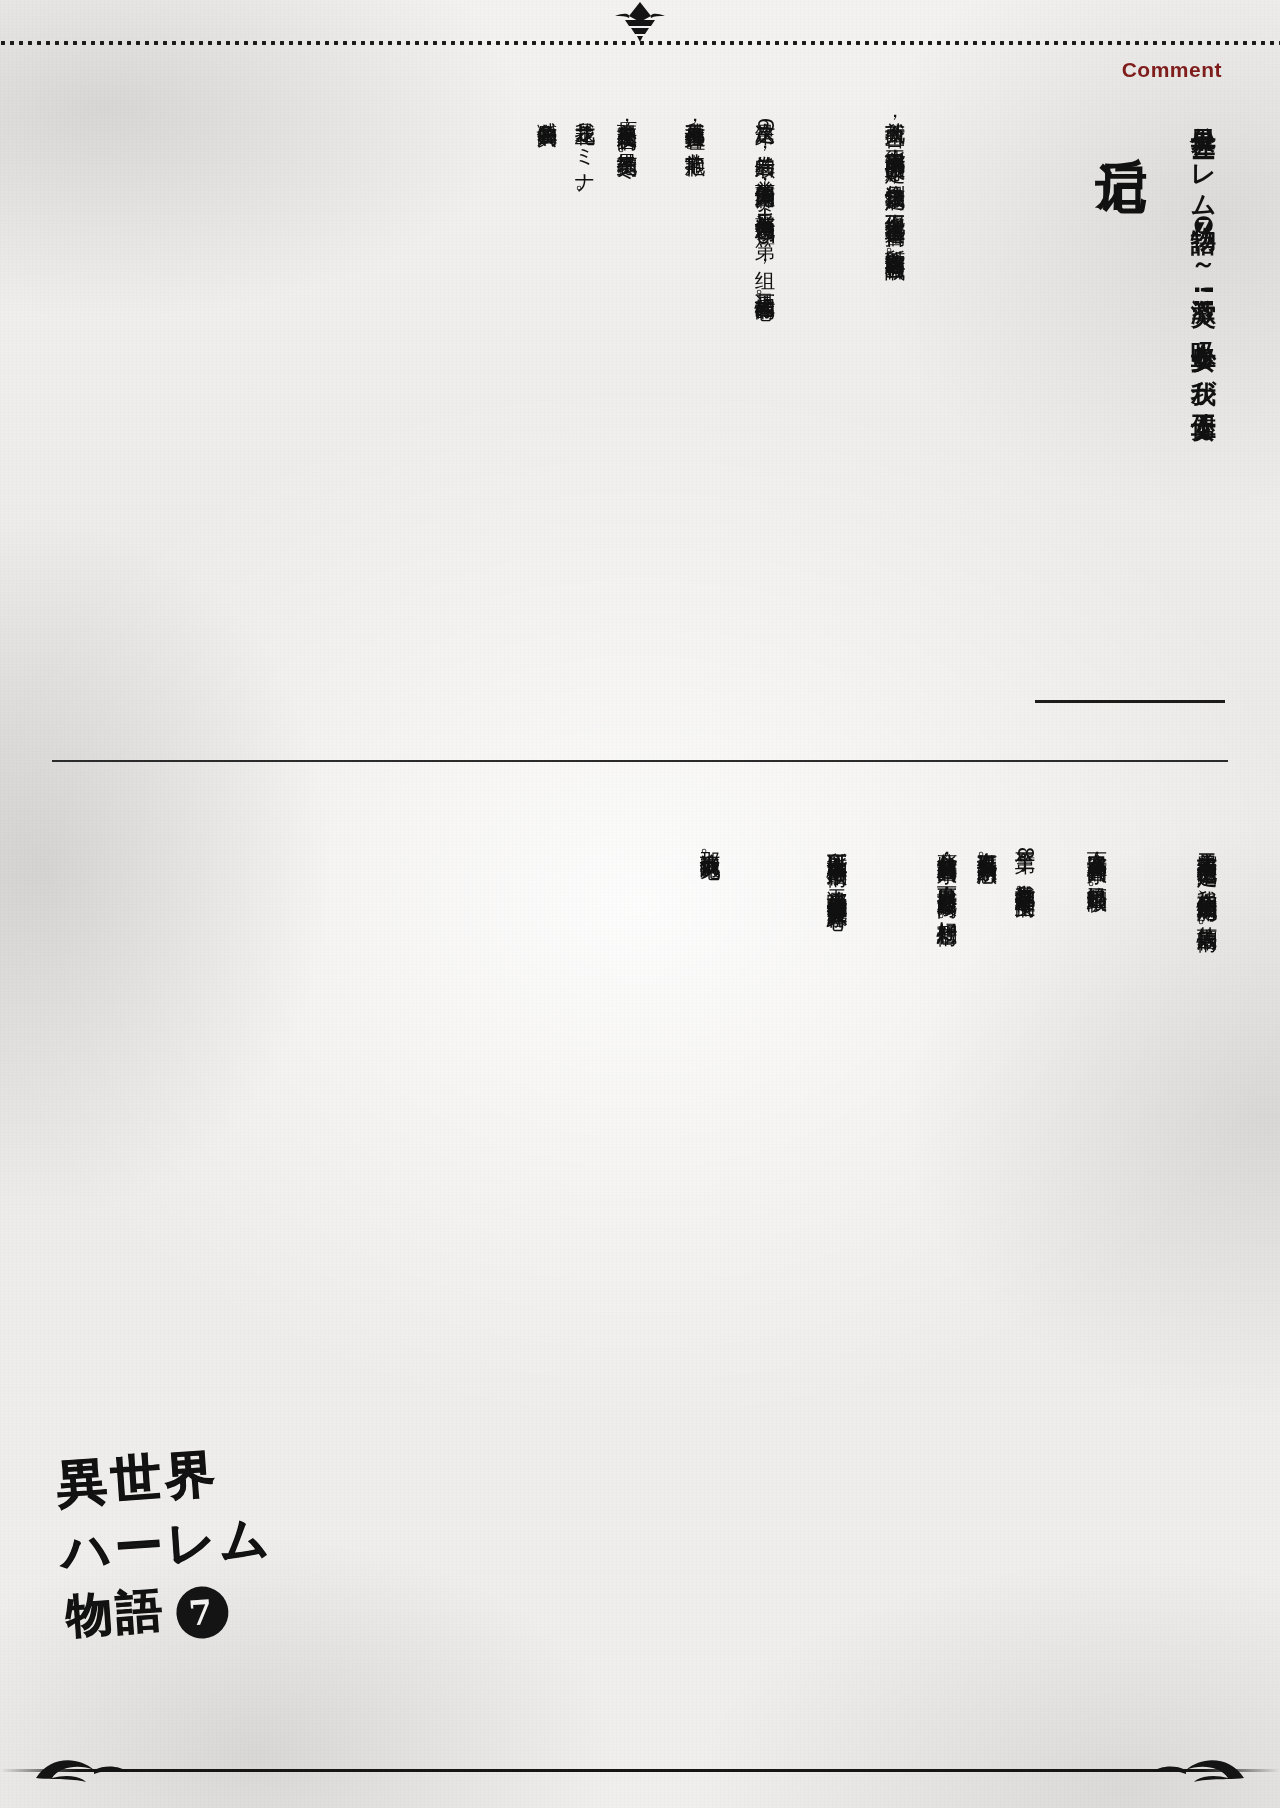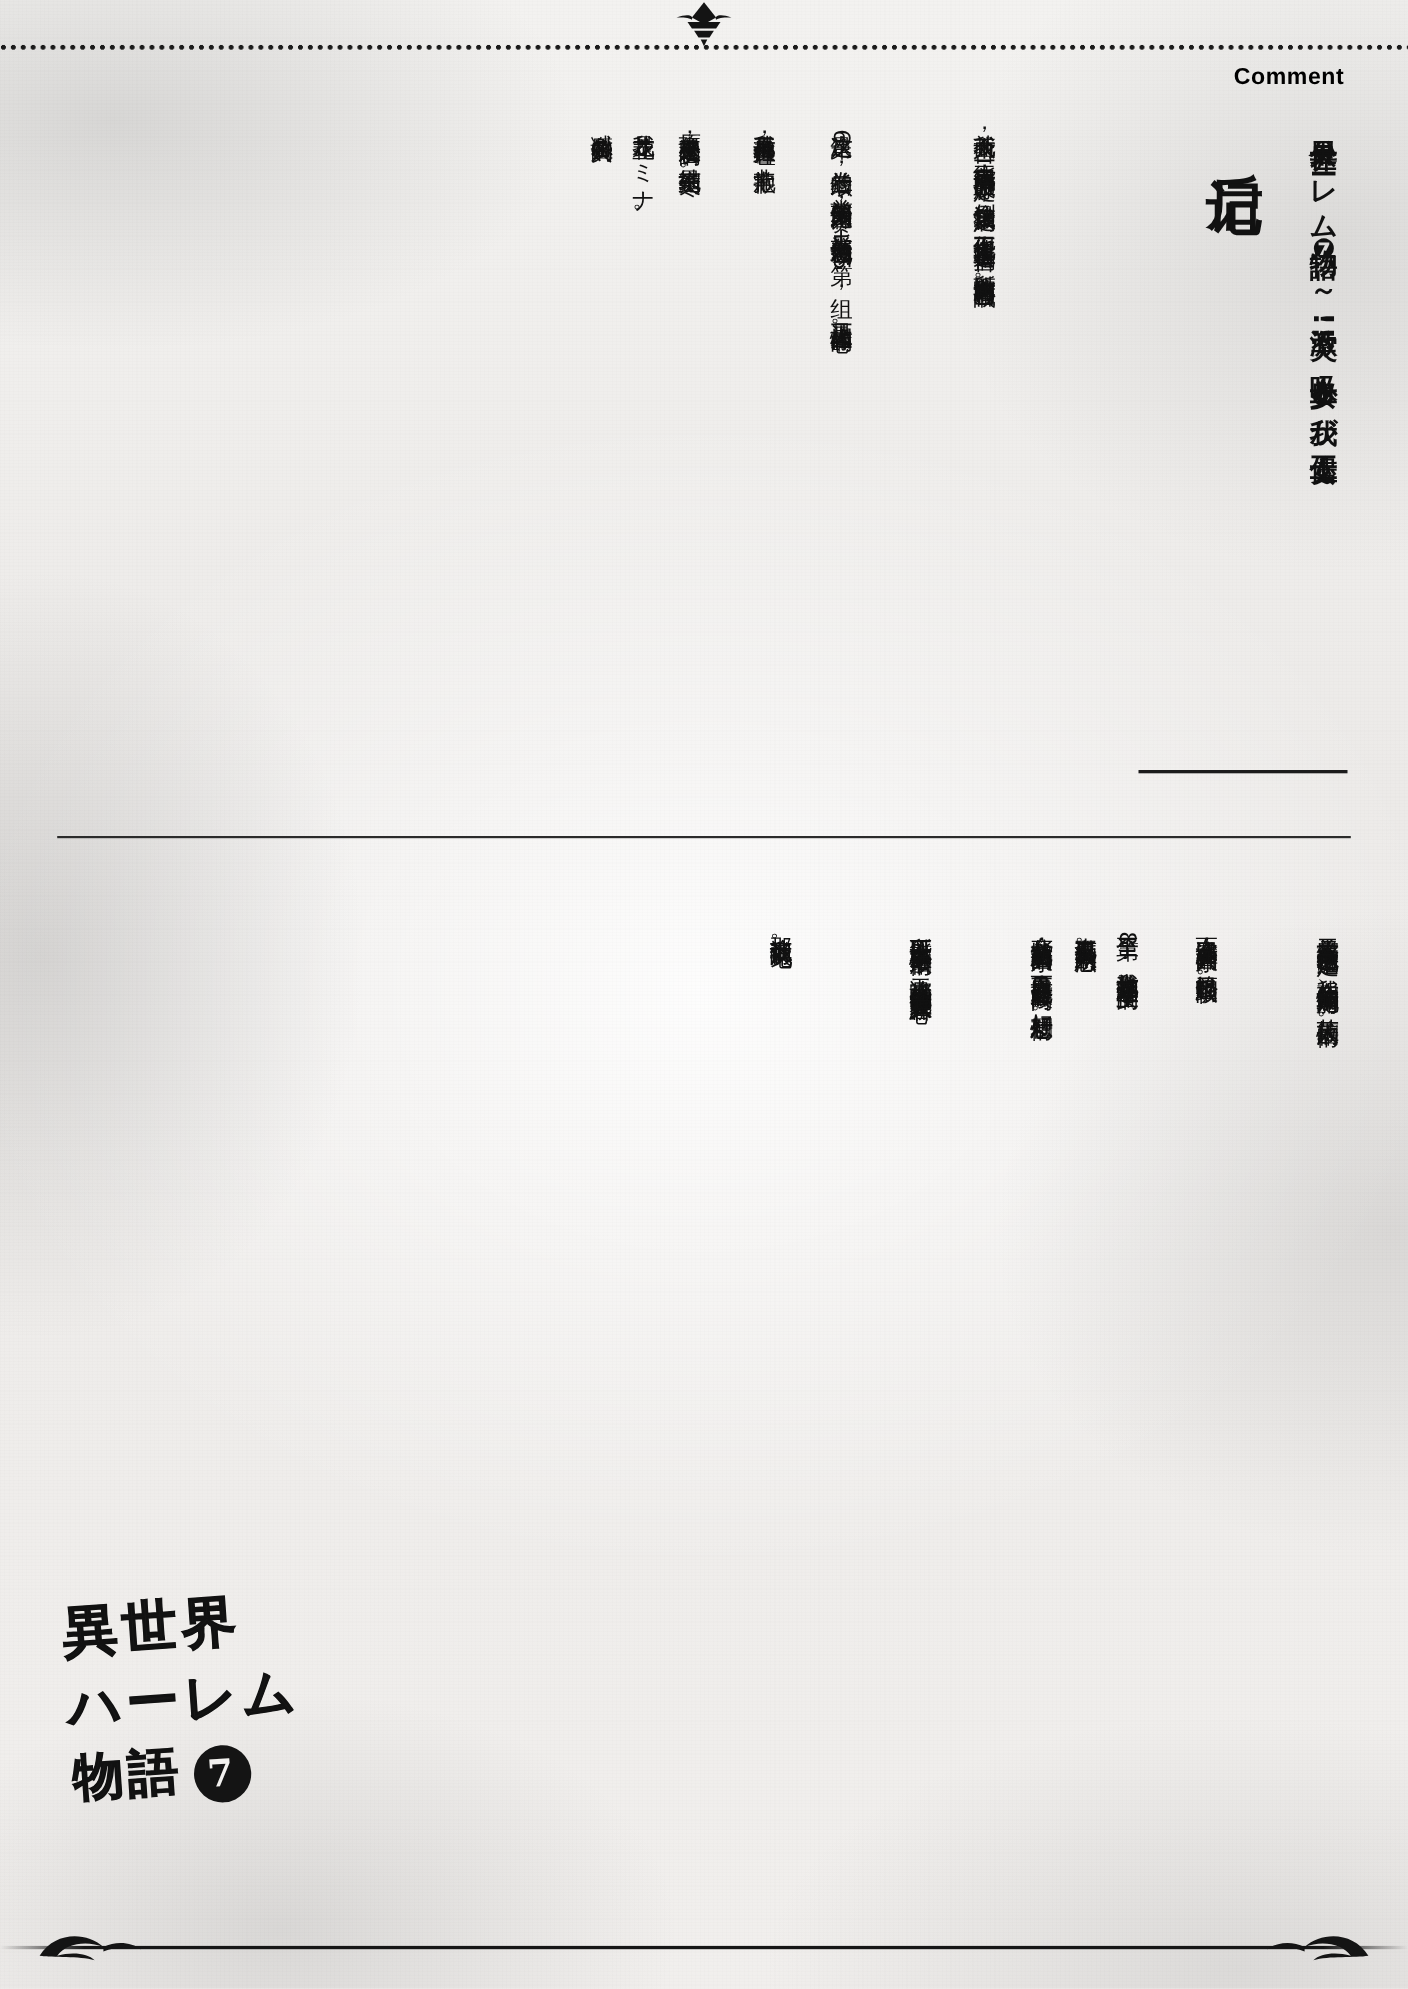--- a/index.html
+++ b/index.html
@@ -62,21 +62,21 @@
     background:#2b2b2b;
   }
   .title-underline{
     position:absolute;right:55px;top:700px;width:190px;height:3px;background:#1c1c1c;
   }
 
   
   .comment-label{
     position:absolute;right:58px;top:58px;
     font-family:"Liberation Sans", sans-serif;
-    font-weight:bold;font-size:21px;letter-spacing:.5px;color:#000000;
+    font-weight:bold;font-size:21px;letter-spacing:.5px;color:#7f1d1d;
   }
 
   
   .vtext{
     writing-mode:vertical-rl;
     text-orientation:mixed;
     font-family:"DejaVu Sans", sans-serif;
     color:#111;
     line-height:1.55;
     letter-spacing:1px;

